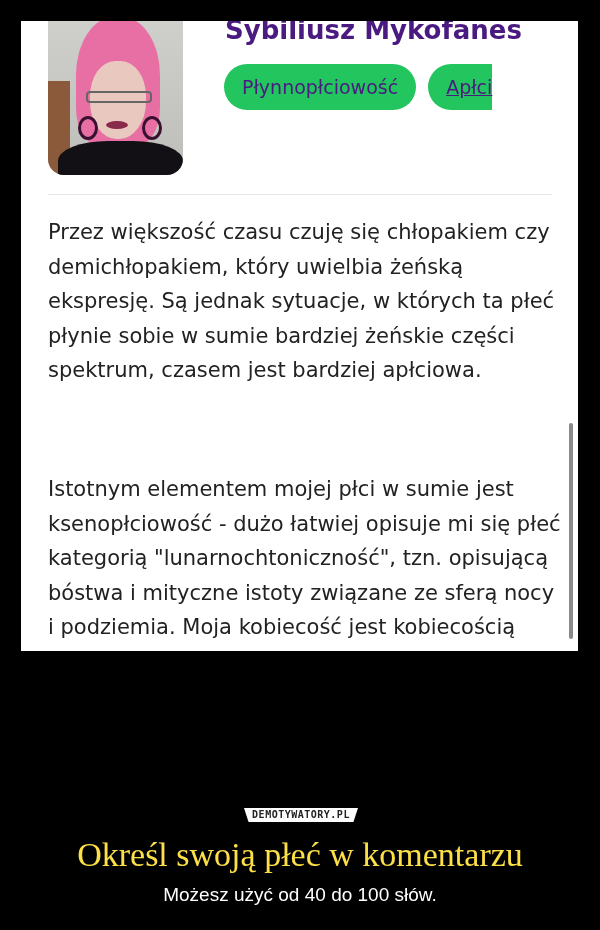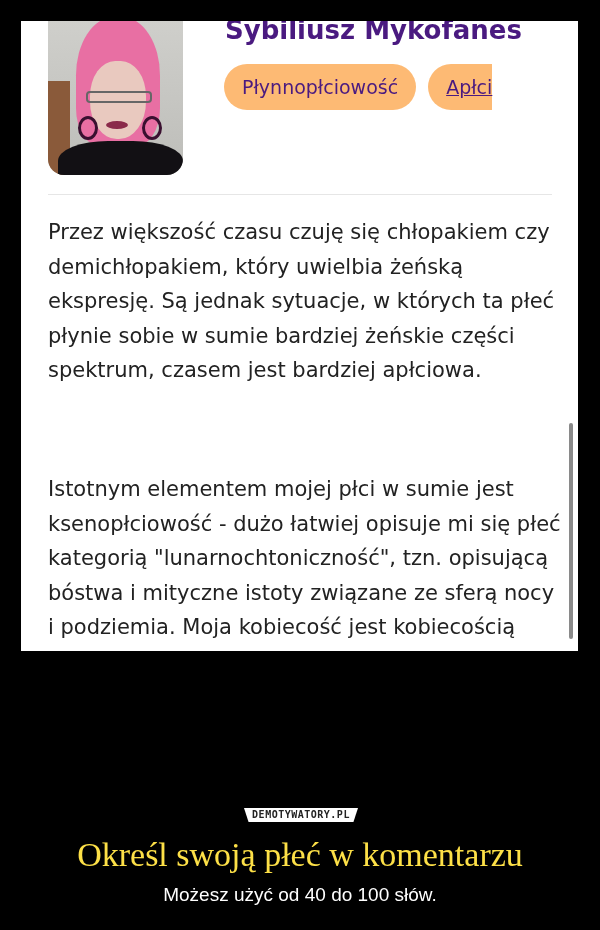--- a/index.html
+++ b/index.html
@@ -10,21 +10,21 @@
   .avatar .door{position:absolute;left:0;top:60px;width:22px;height:100px;background:#8a5a3a;}
   .avatar .hair{position:absolute;left:28px;top:-4px;width:84px;height:130px;border-radius:45% 45% 30% 30%;background:#e86fa3;}
   .avatar .face{position:absolute;left:42px;top:40px;width:56px;height:78px;border-radius:45% 45% 48% 48%;background:#e9c9bf;}
   .avatar .glasses{position:absolute;left:38px;top:70px;width:66px;height:12px;border:2px solid #666;border-radius:4px;box-sizing:border-box;}
   .avatar .lips{position:absolute;left:58px;top:100px;width:22px;height:8px;border-radius:50%;background:#8a2a4a;}
   .avatar .ear-l,.avatar .ear-r{position:absolute;top:95px;width:14px;height:18px;border-radius:50%;border:3px solid #3a1030;}
   .avatar .ear-l{left:30px}.avatar .ear-r{left:94px}
   .avatar .shirt{position:absolute;left:10px;top:120px;width:125px;height:50px;border-radius:40% 40% 0 0;background:#121014;}
   .name{position:absolute;left:204px;top:-6px;font-size:26px;font-weight:bold;color:#4a1a80;white-space:nowrap;}
   .tags{position:absolute;left:203px;top:43px;display:flex;gap:12px;white-space:nowrap;}
-  .tag{background:#fdba74;color:#4a1a80;font-size:19px;padding:12px 18px;border-radius:26px;}
+  .tag{background:#22c55e;color:#4a1a80;font-size:19px;padding:12px 18px;border-radius:26px;}
   .tag.cut{padding-right:0;border-radius:26px 0 0 26px;text-decoration:underline;}
   .divider{position:absolute;left:27px;top:173px;width:504px;height:1px;background:#e6e6e6;}
   .para{position:absolute;left:27px;width:515px;font-size:21px;line-height:34.5px;color:#222;}
   .p1{top:194px}
   .p2{top:451px}
   .scrollbar{position:absolute;left:548px;top:402px;width:4px;height:216px;background:#8a8a8a;border-radius:2px;}
   .purple-line{position:absolute;left:0;top:777px;width:557px;height:2px;background:#9b7fb0;}
   .footer{position:absolute;left:0;top:779px;width:557px;height:17px;background:#fff;}
   .credit{position:absolute;right:8px;top:780px;font-size:9px;color:#888;display:flex;align-items:center;gap:20px;}
   .credit .wk{font-size:11px;color:#777;margin-left:33px;}

